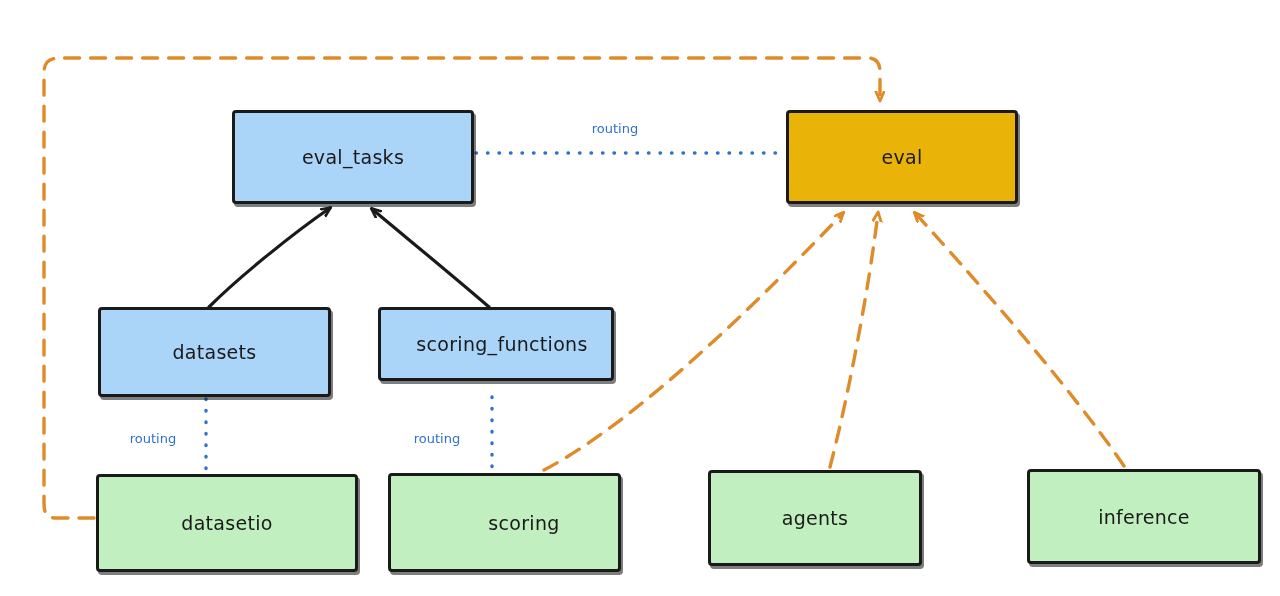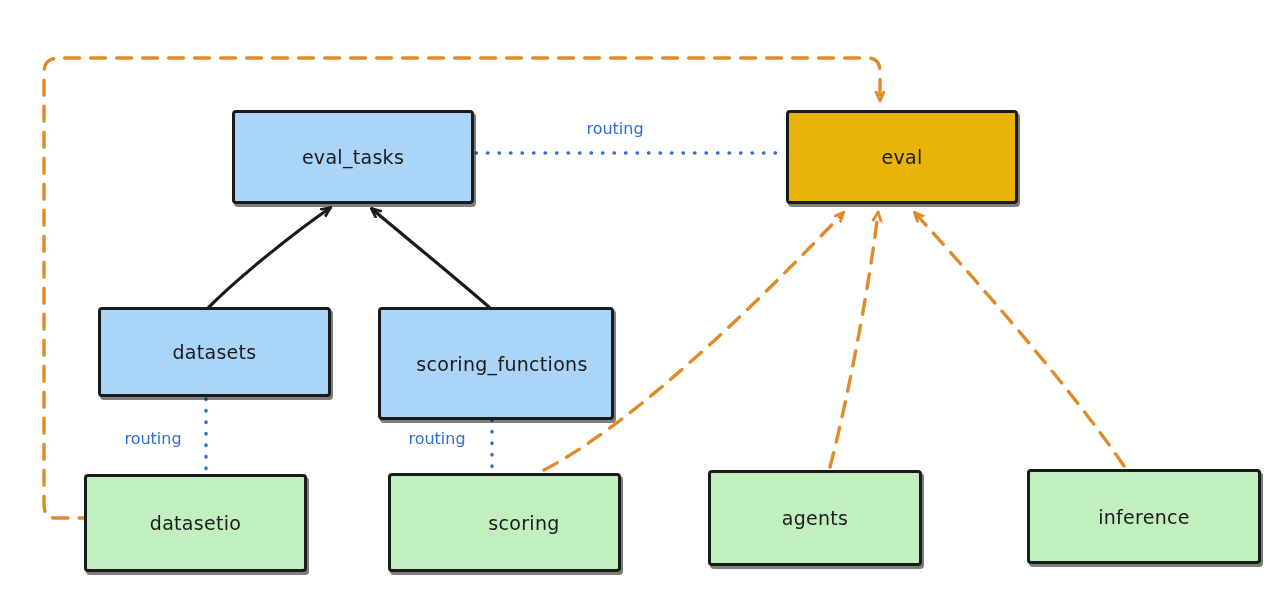--- a/index.html
+++ b/index.html
@@ -44,21 +44,21 @@
   .node.provider {
     background: #c1efbf;
   }
   .node-label {
     pointer-events: none;
     white-space: nowrap;
   }
   .edge-label {
     position: absolute;
     color: #2f6fd0;
-    font-size: 16px;
+    font-size: 13px;
     font-family: "DejaVu Sans", sans-serif;
     white-space: nowrap;
     transform: translate(-50%, -50%);
   }
 </style>
 </head>
 <body>
 
 <div id="stage" style="width: 1280px; height: 596px; background: rgb(255, 255, 255);">
   <svg id="edge-layer" viewBox="0 0 1280 596" xmlns="http://www.w3.org/2000/svg">
@@ -86,24 +86,24 @@
 
   <div class="node api" id="node-eval_tasks" style="left: 232px; top: 110px; width: 242px; height: 94px; background: rgb(170, 213, 248); border-color: rgb(26, 26, 26);">
     <span class="node-label">eval_tasks</span>
   </div>
   <div class="node provider" id="node-eval" style="left: 786px; top: 110px; width: 232px; height: 94px; background: #eab308; border-color: rgb(26, 26, 26);">
     <span class="node-label">eval</span>
   </div>
   <div class="node api" id="node-datasets" style="left: 98px; top: 307px; width: 233px; height: 90px; background: rgb(170, 213, 248); border-color: rgb(26, 26, 26);">
     <span class="node-label">datasets</span>
   </div>
-  <div class="node api" id="node-scoring_functions" style="left: 378px; top: 307px; width: 236px; height: 113px; background: rgb(170, 213, 248); border-color: rgb(26, 26, 26); padding-left: 12px;">
+  <div class="node api" id="node-scoring_functions" style="left: 378px; top: 307px; width: 236px; height: 74px; background: rgb(170, 213, 248); border-color: rgb(26, 26, 26); padding-left: 12px;">
     <span class="node-label">scoring_functions</span>
   </div>
-  <div class="node provider" id="node-datasetio" style="left: 84px; top: 474px; width: 223px; height: 98px; background: rgb(193, 239, 191); border-color: rgb(26, 26, 26);">
+  <div class="node provider" id="node-datasetio" style="left: 96px; top: 474px; width: 262px; height: 98px; background: rgb(193, 239, 191); border-color: rgb(26, 26, 26);">
     <span class="node-label">datasetio</span>
   </div>
   <div class="node provider" id="node-scoring" style="left: 388px; top: 473px; width: 233px; height: 99px; background: rgb(193, 239, 191); border-color: rgb(26, 26, 26); padding-left: 39px;">
     <span class="node-label">scoring</span>
   </div>
   <div class="node provider" id="node-agents" style="left: 708px; top: 470px; width: 214px; height: 96px; background: rgb(193, 239, 191); border-color: rgb(26, 26, 26);">
     <span class="node-label">agents</span>
   </div>
   <div class="node provider" id="node-inference" style="left: 1027px; top: 469px; width: 234px; height: 95px; background: rgb(193, 239, 191); border-color: rgb(26, 26, 26);">
     <span class="node-label">inference</span>

